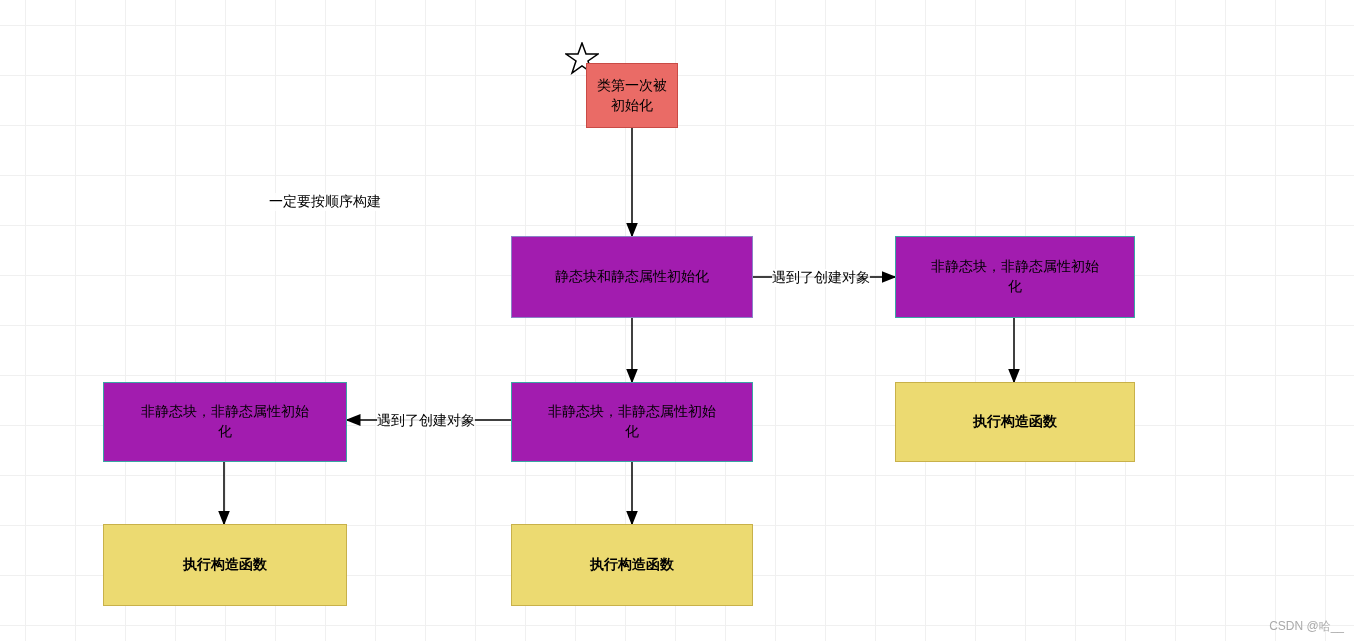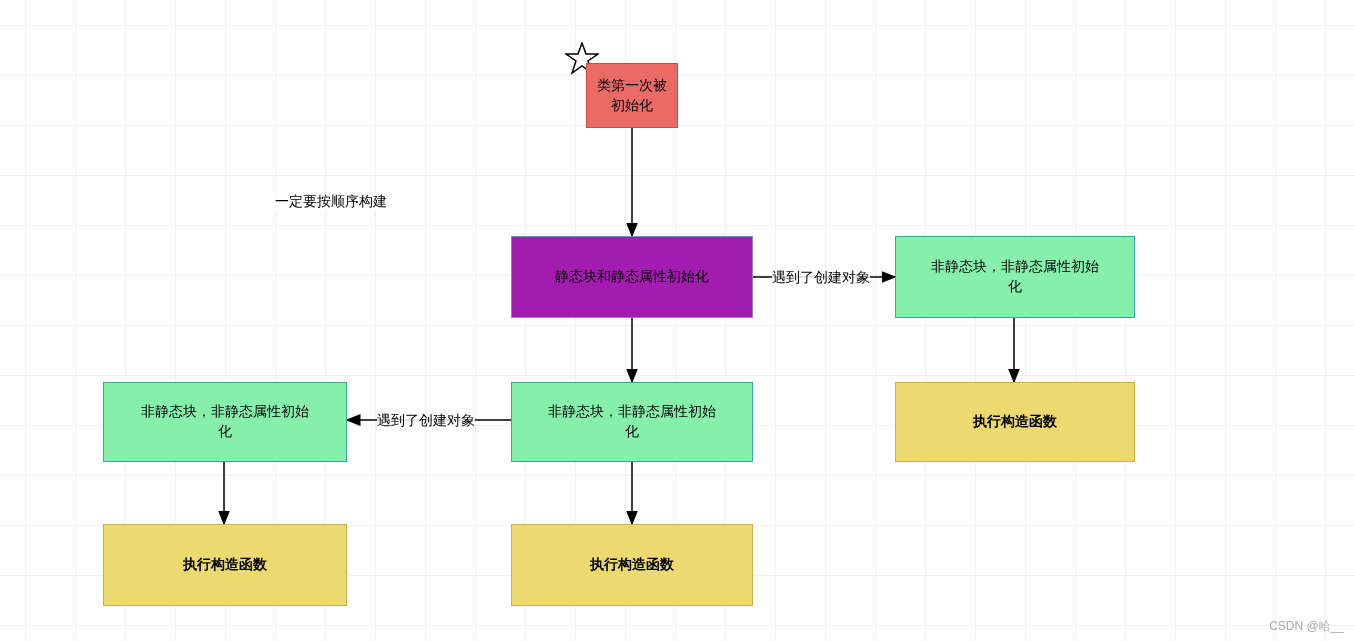--- a/index.html
+++ b/index.html
@@ -28,21 +28,21 @@
     align-items: center;
     justify-content: center;
     text-align: center;
     font-size: 14px;
     line-height: 1.4;
     padding: 4px 6px;
     box-sizing: border-box;
   }
   .red    { background: #ea6b66; border-color: #c94b46; color: #000; }
   .purple { background: #a21caf; border-color: #8a83c6; color: #000; }
-  .teal   { background: #86efac; border-color: #3aa6a4; color: #000; text-align: center; }
+  .teal   { background: #a21caf; border-color: #3aa6a4; color: #000; text-align: center; }
   .yellow { background: #ecda71; border-color: #c8b14a; color: #000; font-weight: bold; }
   .label {
     position: absolute;
     font-size: 14px;
     color: #000;
     background: rgba(255,255,255,0.85);
     white-space: nowrap;
   }
   .watermark {
     position: absolute;
@@ -118,19 +118,19 @@
 </div>
 
 <div class="node yellow" style="left:511px; top:524px; width:242px; height:82px;">
   <span>执行构造函数</span>
 </div>
 
 <div class="node yellow" style="left:895px; top:382px; width:240px; height:80px;">
   <span>执行构造函数</span>
 </div>
 
-<div class="label" style="left:275px; top:193px;">一定要按顺序构建</div>
+<div class="label" style="left:269px; top:193px;">一定要按顺序构建</div>
 
 <div class="label" style="left:772px; top:269px;">遇到了创建对象</div>
 
 <div class="label" style="left:377px; top:412px;">遇到了创建对象</div>
 
 <div class="watermark" style="right:10px; bottom:6px;">CSDN @哈__</div>
 
 </body></html>

